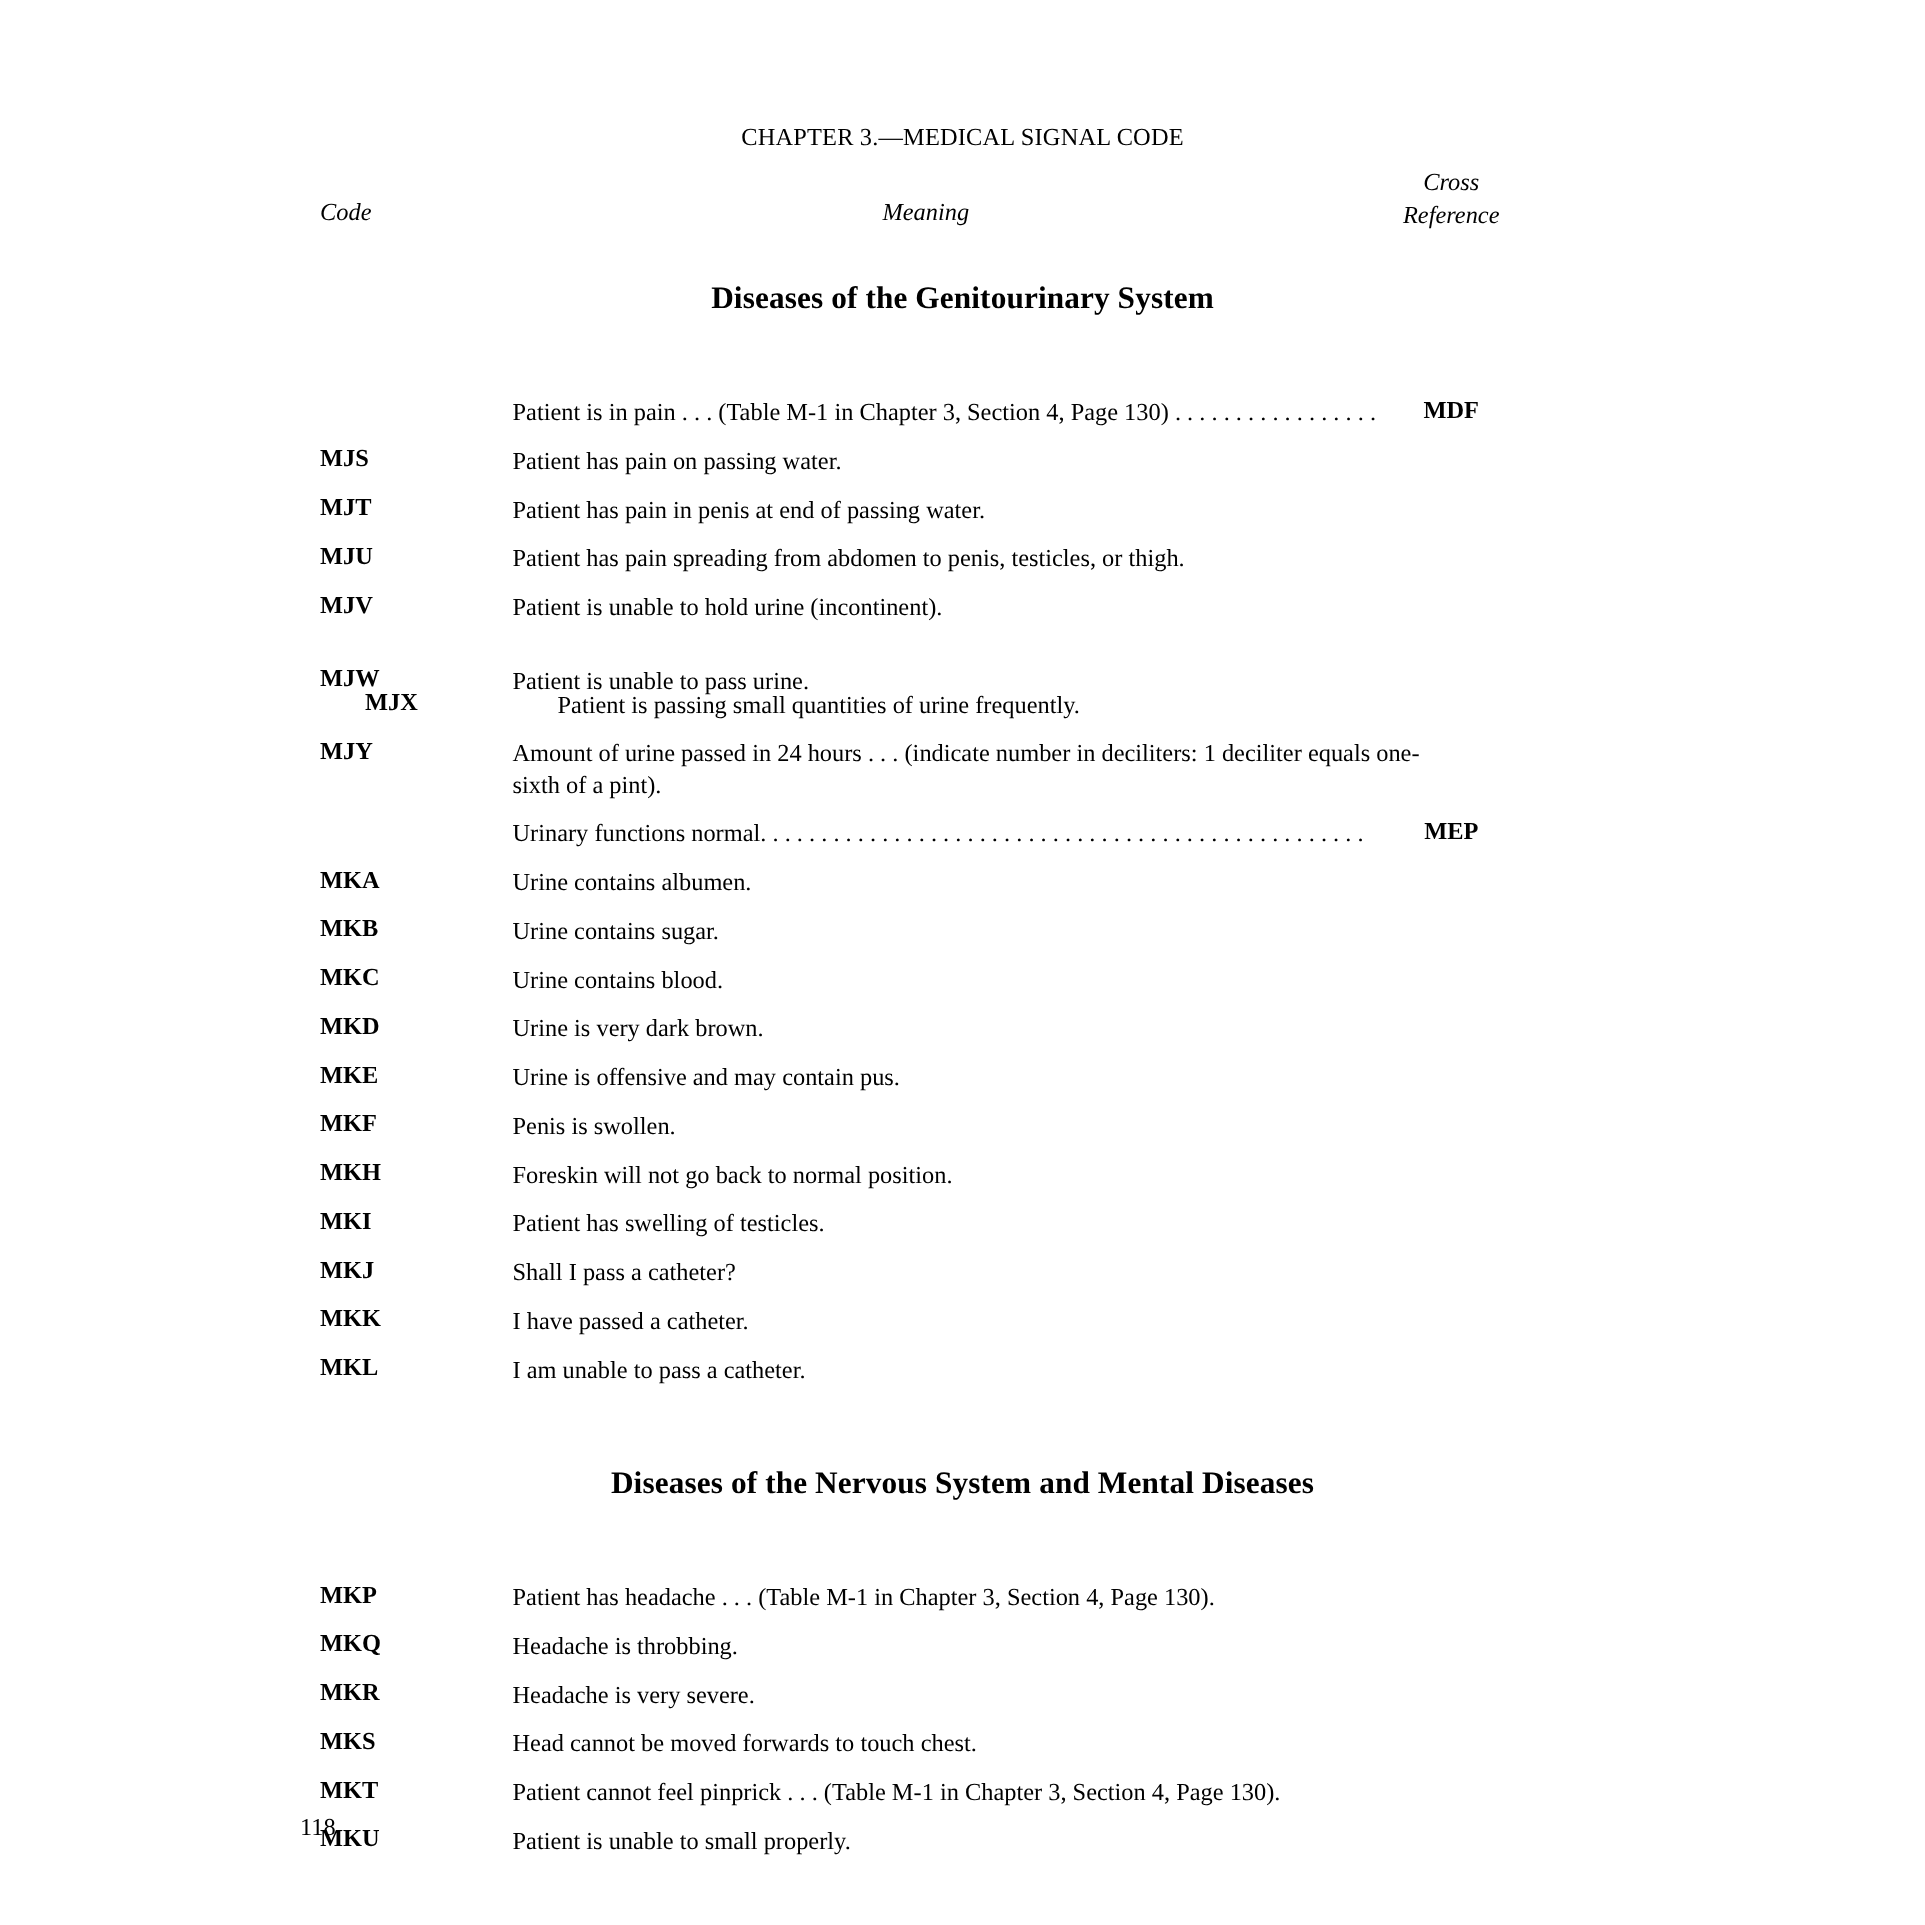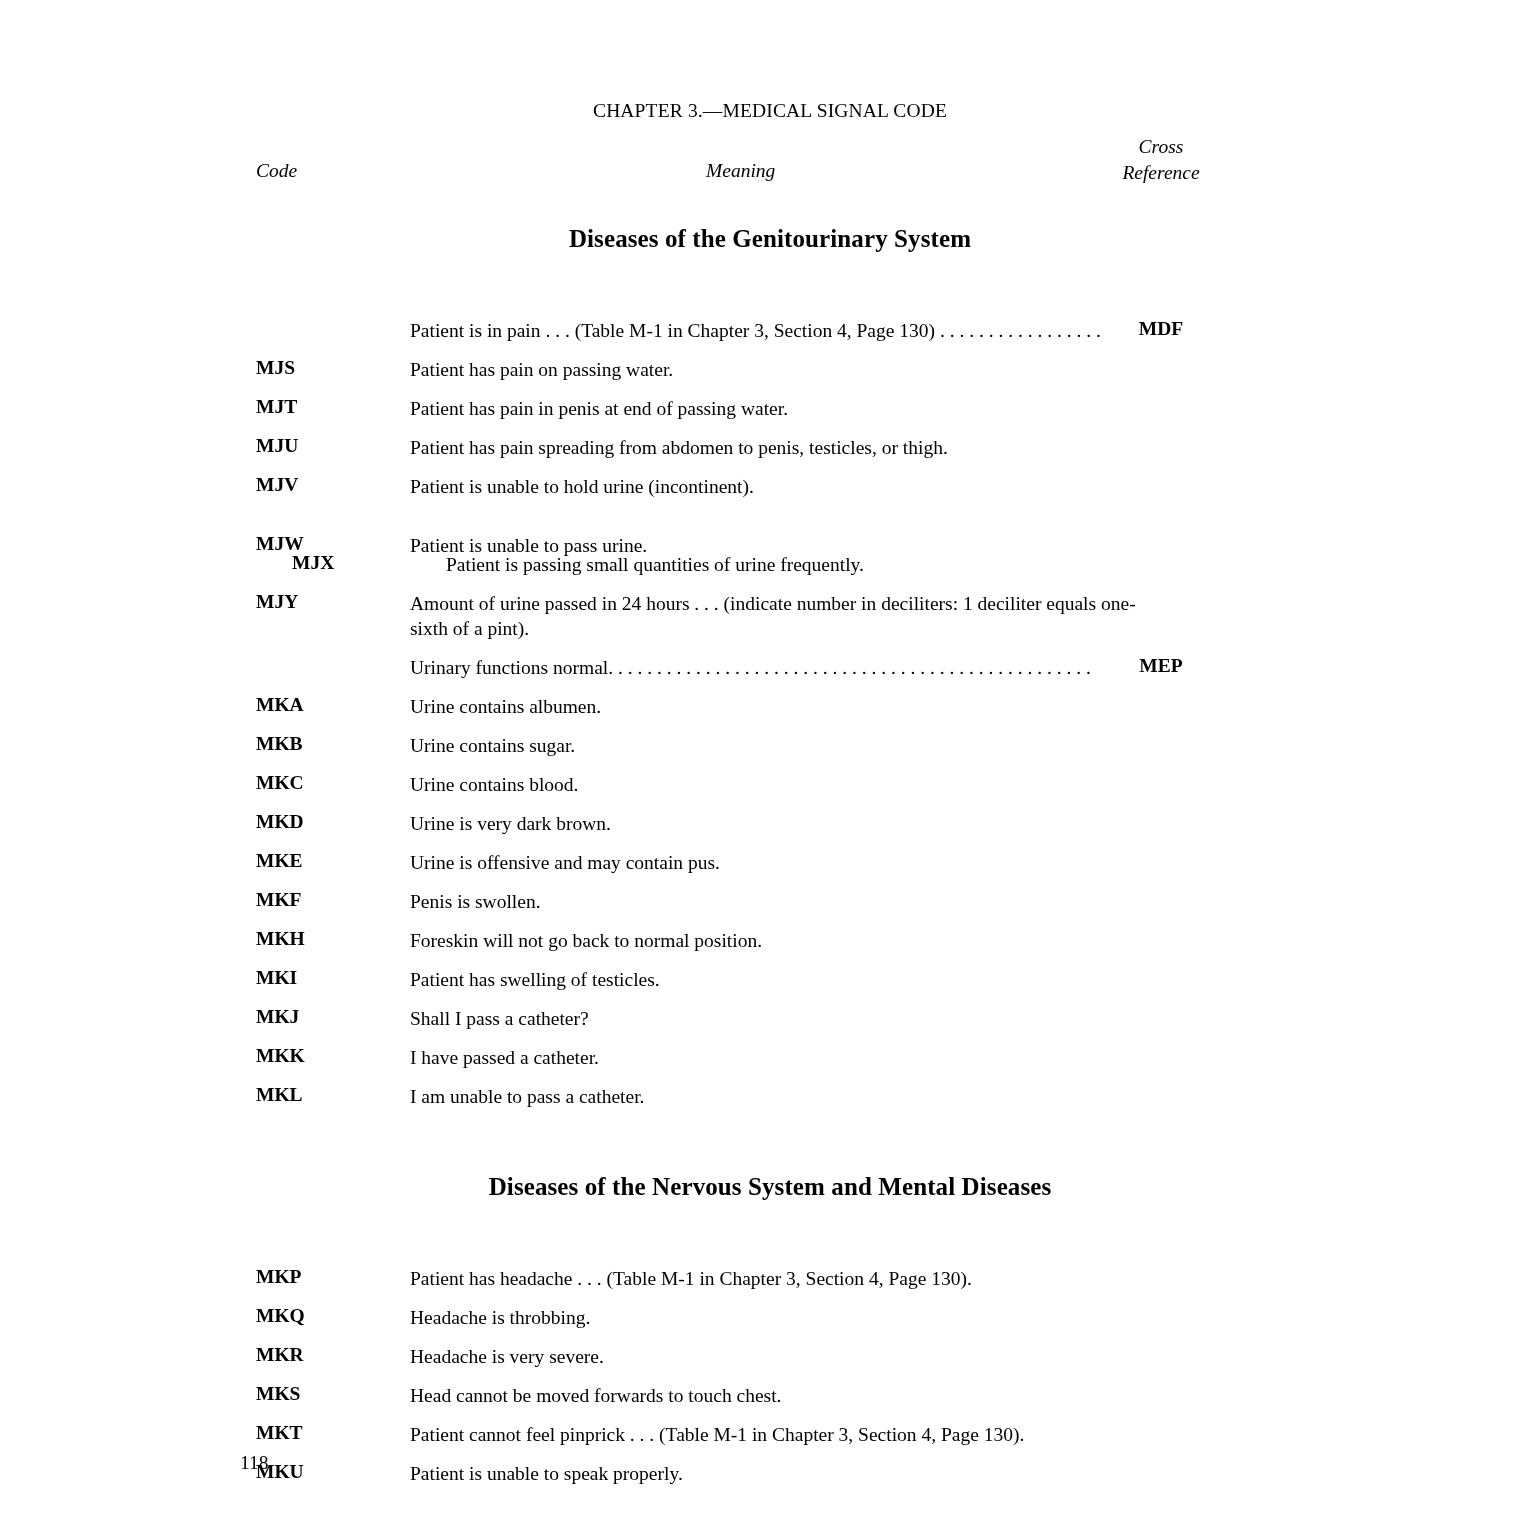--- a/index.html
+++ b/index.html
@@ -257,18 +257,18 @@
       <div class="entry" style="top: 1383px;">
         <div class="entry-code">MKS</div>
         <div class="entry-meaning">Head cannot be moved forwards to touch chest.</div>
       </div>
       <div class="entry" style="top: 1422px;">
         <div class="entry-code">MKT</div>
         <div class="entry-meaning">Patient cannot feel pinprick . . . (Table M-1 in Chapter 3, Section 4, Page 130).</div>
       </div>
       <div class="entry" style="top: 1461px;">
         <div class="entry-code">MKU</div>
-        <div class="entry-meaning">Patient is unable to speak properly.</div>
+        <div class="entry-meaning">Patient is unable to small properly.</div>
       </div>
     </div>
 
   <div class="folio">118</div>
 </div>
 
 </body></html>

